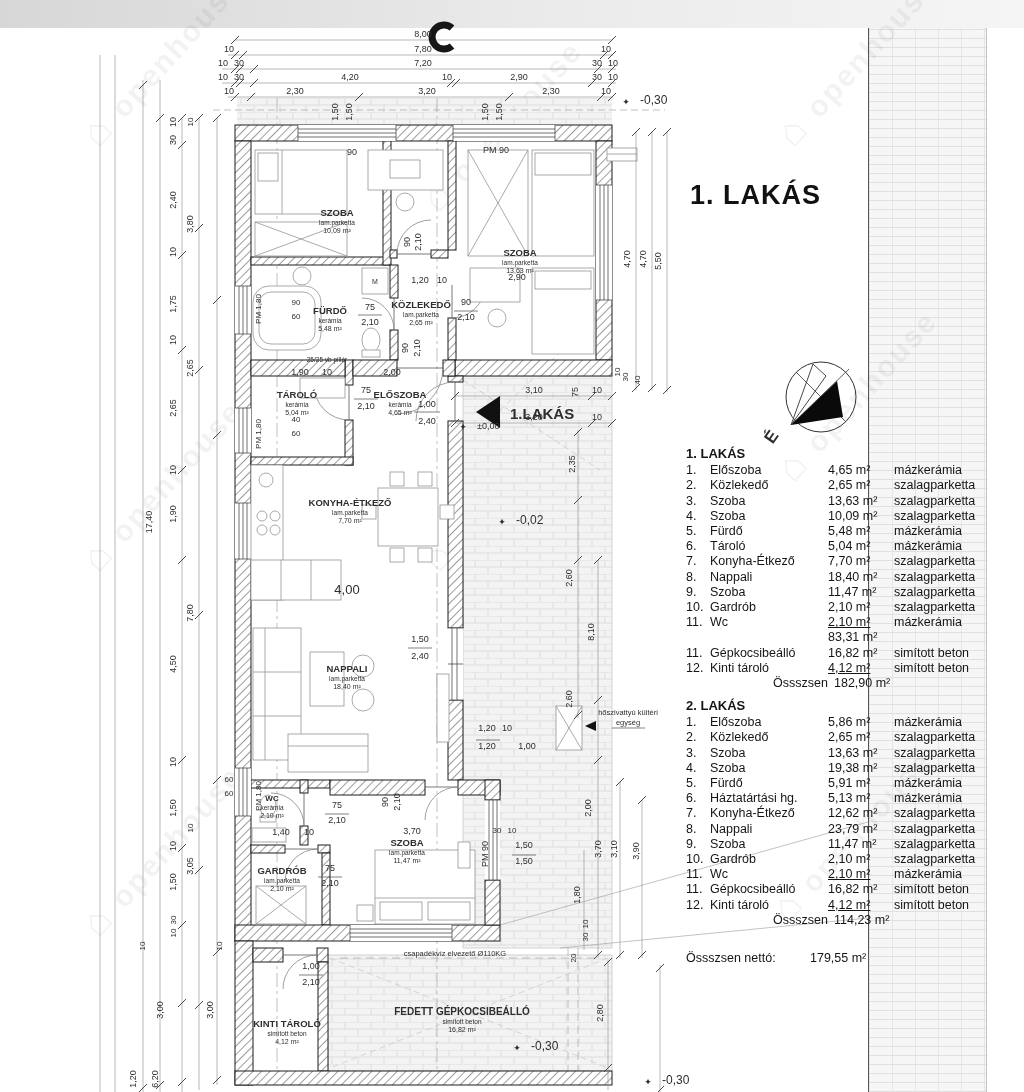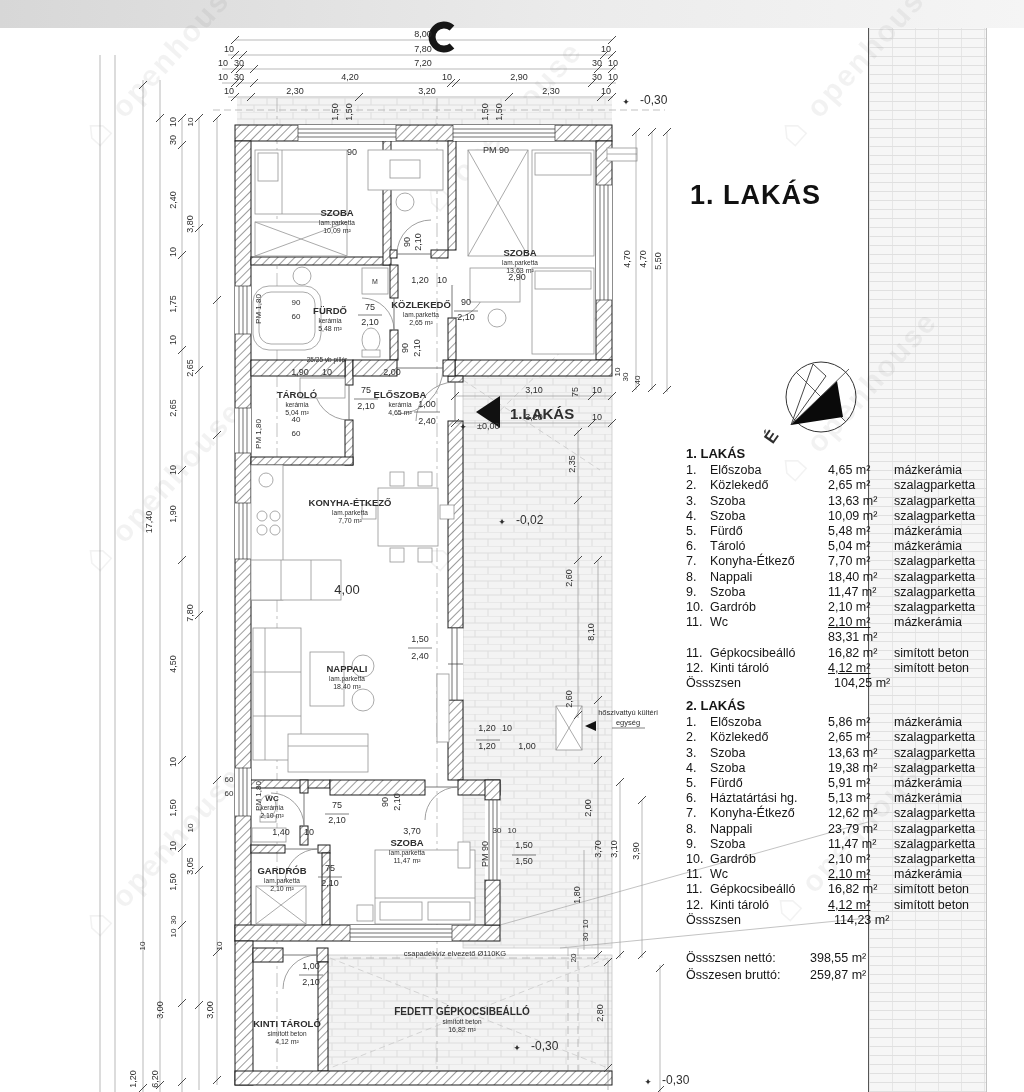--- a/index.html
+++ b/index.html
@@ -19,21 +19,21 @@
   svg text{font-family:"Liberation Sans",sans-serif;fill:#2e2e2e}
   .title{position:absolute;left:690px;top:180px;font-size:27px;font-weight:bold;letter-spacing:1px}
   .apt{position:absolute;left:686px;width:330px;font-size:12.5px;line-height:15.2px;color:#151515}
   .apt .heading{font-weight:bold;font-size:13px;margin-bottom:2px}
   .row{display:flex}
   .row .num{width:24px}
   .row .nm{width:118px}
   .row .ar{width:66px}
   .row .fin{flex:1}
   .row .ul{text-decoration:underline}
-  .row.tot .nm2{width:142px;padding-right:6px}
+  .row.tot .nm2{width:142px;text-align:right;padding-right:6px}
   .row.sub .sp{width:142px}
   #summary .row .nm3{width:124px}
   #summary{line-height:17px}
 </style>
 </head>
 <body>
 
 <div class="canvas">
   <div class="topband"></div>
   <div class="brickstrip"></div>
@@ -739,21 +739,21 @@
         <span class="fin">simított beton</span>
       </div>
       <div class="row">
         <span class="num">12.</span>
         <span class="nm">Kinti tároló</span>
         <span class="ar ul">4,12 m²</span>
         <span class="fin">simított beton</span>
       </div>
       <div class="row tot">
         <span class="nm2">Össszsen</span>
-        <span class="ar">104,25 m²</span>
+        <span class="ar">182,90 m²</span>
       </div>
     </div>
   <div class="apt" id="apt2" style="top:698px">
       <div class="heading">2.  LAKÁS</div>
       <div class="row">
         <span class="num">1.</span>
         <span class="nm">Előszoba</span>
         <span class="ar">5,86 m²</span>
         <span class="fin">mázkerámia</span>
       </div>
@@ -831,20 +831,16 @@
       </div>
       <div class="row tot">
         <span class="nm2">Össszsen</span>
         <span class="ar">114,23 m²</span>
       </div>
     </div>
 
   <div class="apt" id="summary" style="top:950px">
     <div class="row">
       <span class="nm3">Össszsen nettó:</span>
-      <span class="ar2">398,55 m²</span>
-    </div>
-    <div class="row">
-      <span class="nm3">Összesen bruttó:</span>
-      <span class="ar2">259,87 m²</span>
+      <span class="ar2">179,55 m²</span>
     </div>
   </div>
 </div>
 
 </body></html>

